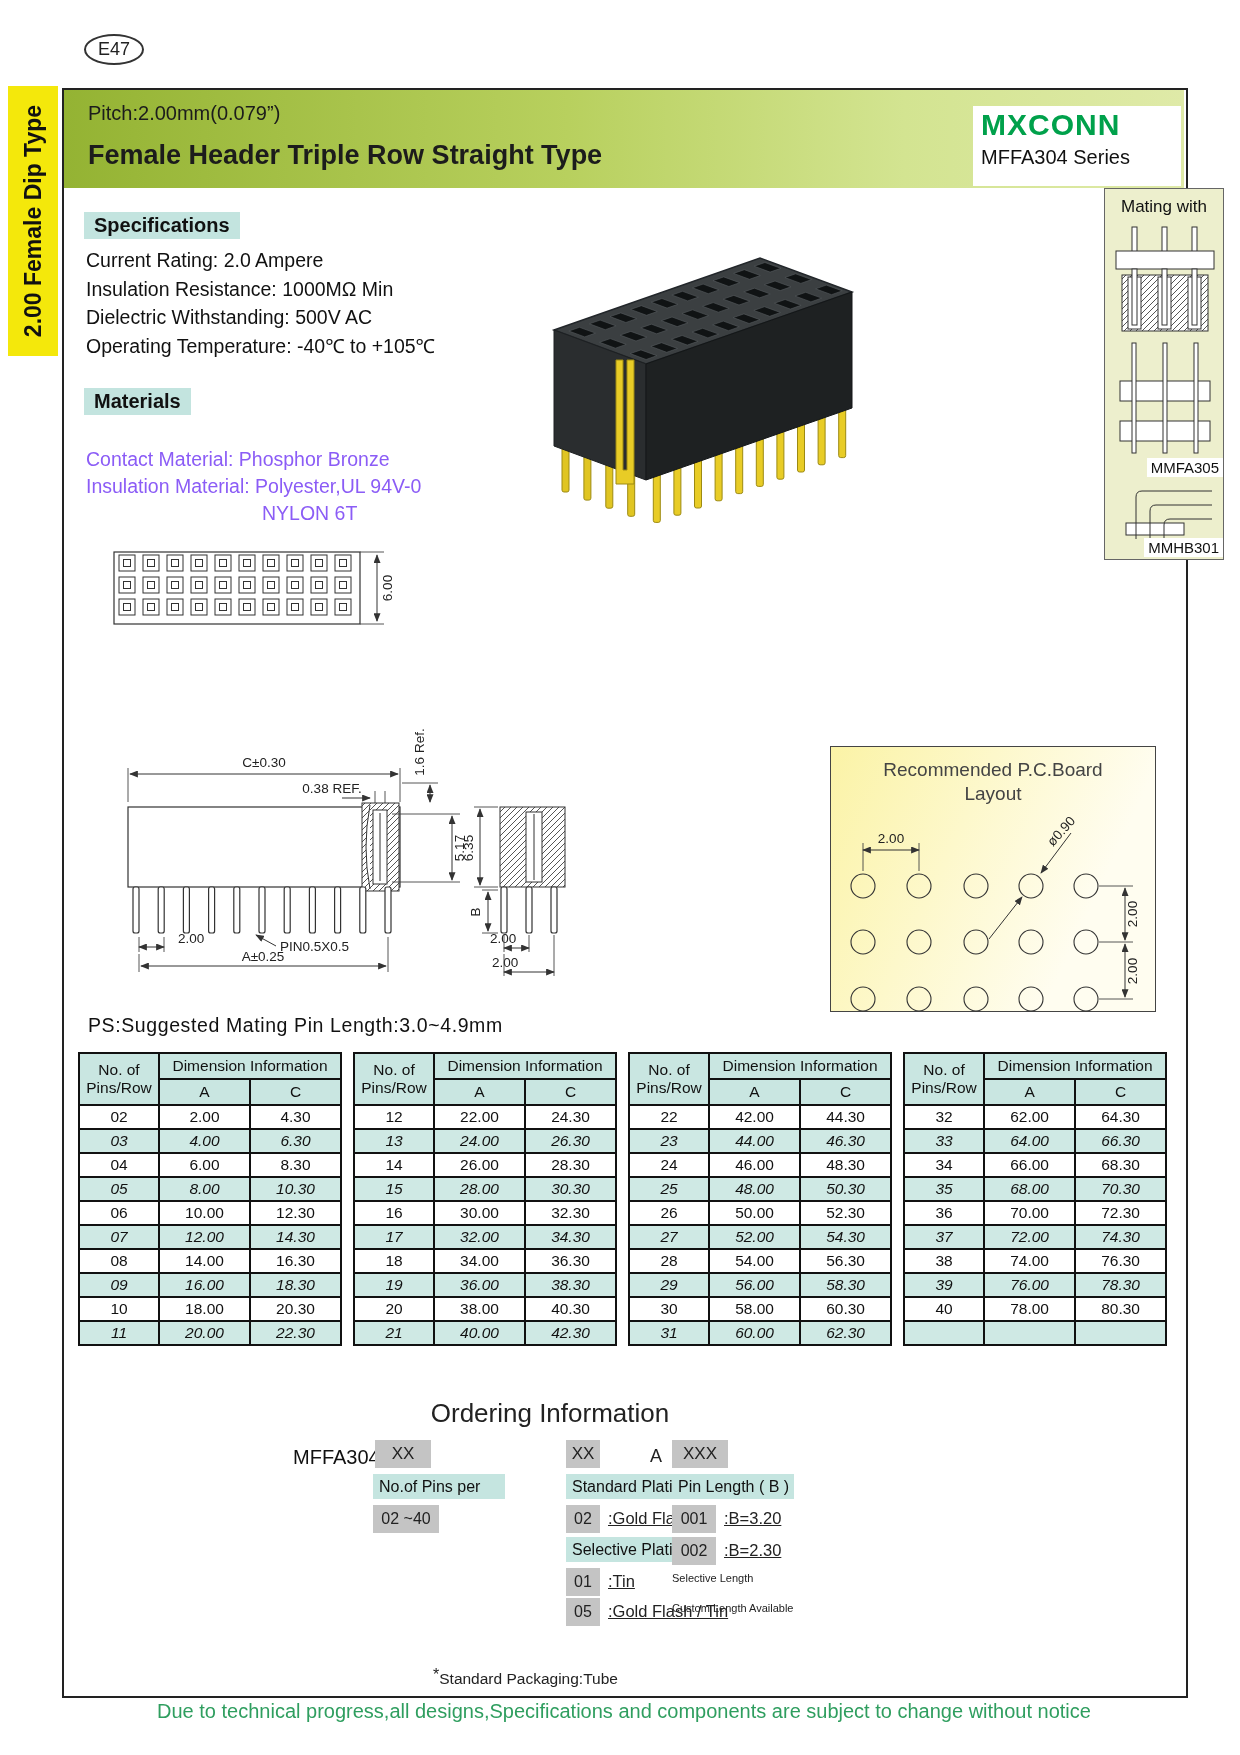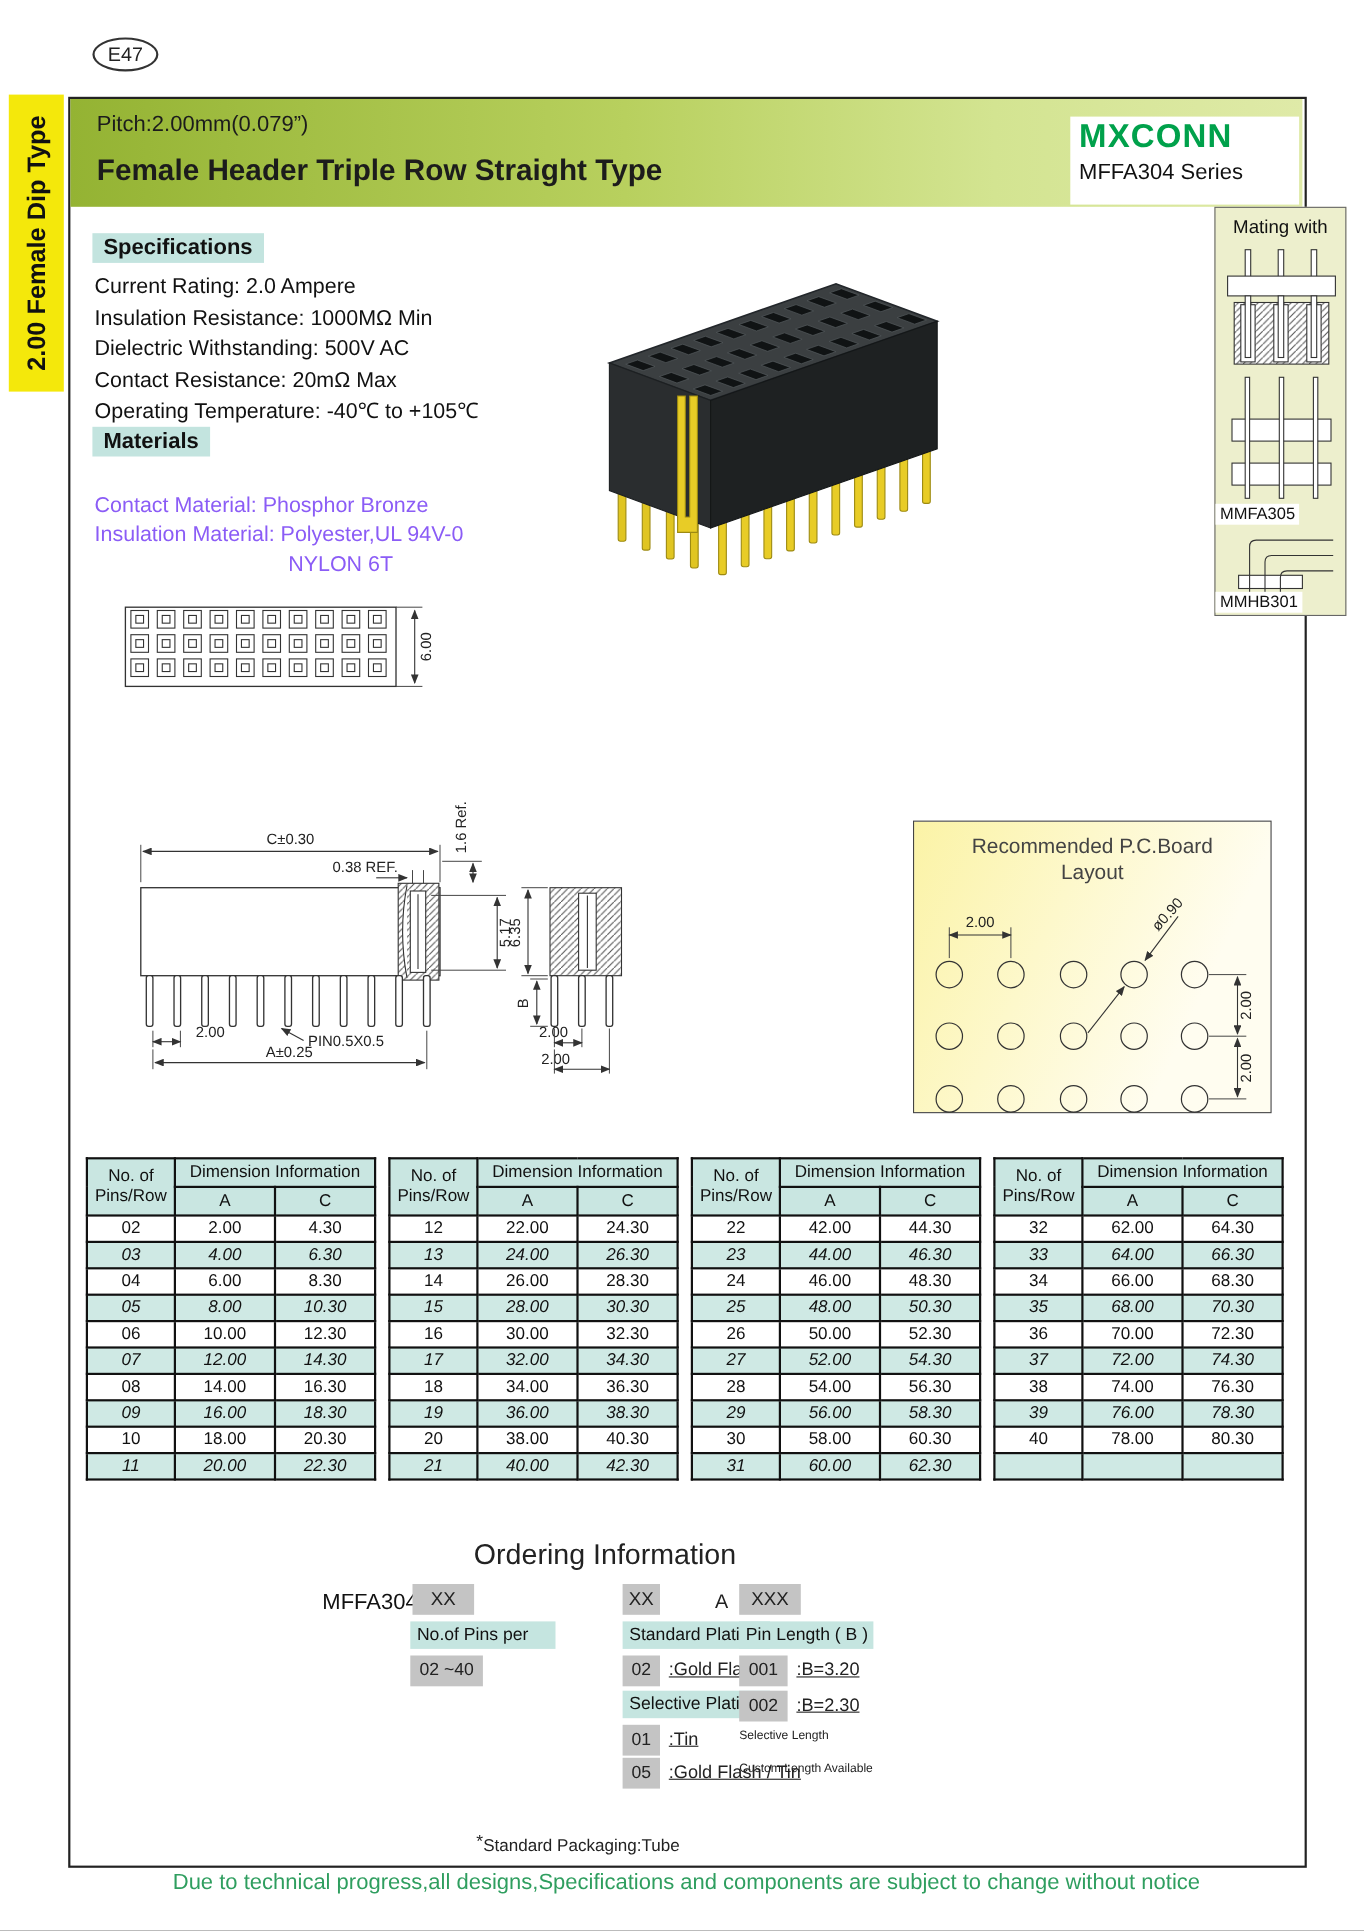--- a/index.html
+++ b/index.html
@@ -11,21 +11,21 @@
   .side-tab{position:absolute;left:8px;top:86px;width:270px;height:50px;transform-origin:0 0;transform:translateY(270px) rotate(-90deg);background:#f4e80b;text-align:center;line-height:50px;font-size:23px;font-weight:bold;color:#111;}
   .frame{position:absolute;left:62px;top:88px;width:1122px;height:1606px;border:2px solid #222;}
   .header-bar{position:absolute;left:64px;top:90px;width:1120px;height:98px;background:linear-gradient(to right,#94b333,#b8d05e 45%,#d3e491 75%,#dfeaa8);}
   .title1{position:absolute;left:88px;top:102px;font-size:20px;color:#1c1c1c;}
   .title2{position:absolute;left:88px;top:140px;font-size:27px;font-weight:bold;color:#1c1c1c;}
   .brand-box{position:absolute;left:973px;top:106px;width:208px;height:80px;background:#fff;padding:0;}
   .brand{position:absolute;left:981px;top:108px;font-size:30px;font-weight:bold;color:#00a14b;letter-spacing:1px;}
   .series{position:absolute;left:981px;top:146px;font-size:20px;color:#111;}
   .mating-panel{position:absolute;left:1064px;top:188px;width:120px;height:372px;background:#edefcd;border:1px solid #666;box-sizing:border-box;margin-left:40px;}
   .mating-title{position:absolute;left:0;top:8px;width:100%;text-align:center;font-size:17px;color:#111;}
-  .mating-label{position:absolute;width:100%;text-align:left;}
+  .mating-label{position:absolute;width:100%;text-align:right;}
   .mating-label span{background:#fff;padding:1px 4px;font-size:15px;}
   .sec-head{position:absolute;background:#c3e4df;padding:2px 10px;font-size:20px;font-weight:bold;color:#111;}
   .spec-lines{position:absolute;left:86px;top:246px;font-size:19.5px;line-height:28.5px;color:#111;}
   .mat-lines{position:absolute;left:86px;top:446px;font-size:19.5px;line-height:27px;color:#8b5cf6;}
   .mat-indent{padding-left:176px;}
   .ps-note{position:absolute;left:88px;top:1014px;font-size:19.5px;letter-spacing:0.6px;color:#111;}
   .pcb-box{position:absolute;left:830px;top:746px;width:326px;height:266px;background:linear-gradient(115deg,#fbf3a6,#fffdf0 75%);border:1px solid #444;box-sizing:border-box;}
   .pcb-t1{position:absolute;left:0;top:12px;width:100%;text-align:center;font-size:19px;color:#444;}
   .pcb-t2{position:absolute;left:0;top:36px;width:100%;text-align:center;font-size:19px;color:#444;}
   .tables{position:absolute;left:78px;top:1052px;display:flex;gap:11px;}
@@ -106,21 +106,20 @@
       <path d="M100,34 H58 Q52,34 52,40 V54" class="dim" stroke-width="3.5" stroke-linejoin="round"></path>
     </svg>
     <div class="mating-label" style="top:350px"><span>MMHB301</span></div>
   </div>
 
   <div class="sec-head" style="left:84px;top:212px">Specifications</div>
   <div class="spec-lines">
     <div>Current Rating: 2.0 Ampere</div>
     <div>Insulation Resistance: 1000MΩ Min</div>
     <div>Dielectric Withstanding: 500V AC</div>
-    <div>Contact  Resistance: 20mΩ Max</div>
     <div>Operating Temperature: -40℃ to +105℃</div>
   </div>
 
   <div class="sec-head" style="left:84px;top:388px">Materials</div>
   <div class="mat-lines">
     <div>Contact Material: Phosphor Bronze</div>
     <div>Insulation Material: Polyester,UL 94V-0</div>
     <div class="mat-indent">NYLON 6T</div>
   </div>
 
@@ -351,20 +350,21 @@
       <line x1="268" y1="139" x2="302" y2="139" class="ext"></line>
       <line x1="268" y1="195" x2="302" y2="195" class="ext"></line>
       <line x1="268" y1="252" x2="302" y2="252" class="ext"></line>
       <line x1="294" y1="141" x2="294" y2="193" class="dim" marker-start="url(#arr)" marker-end="url(#arr)"></line>
       <line x1="294" y1="197" x2="294" y2="250" class="dim" marker-start="url(#arr)" marker-end="url(#arr)"></line>
       <text class="dtext" text-anchor="middle" transform="rotate(-90 306,167)" x="306" y="167">2.00</text>
       <text class="dtext" text-anchor="middle" transform="rotate(-90 306,224)" x="306" y="224">2.00</text>
     </svg>
   </div>
 
+  <div class="ps-note">PS:Suggested Mating Pin Length:3.0~4.9mm</div>
 
   <div class="tables">
       <table class="dimtbl">
         <colgroup>
           <col class="c0">
           <col class="c1">
           <col class="c2">
         </colgroup>
         <tbody>
           <tr>

